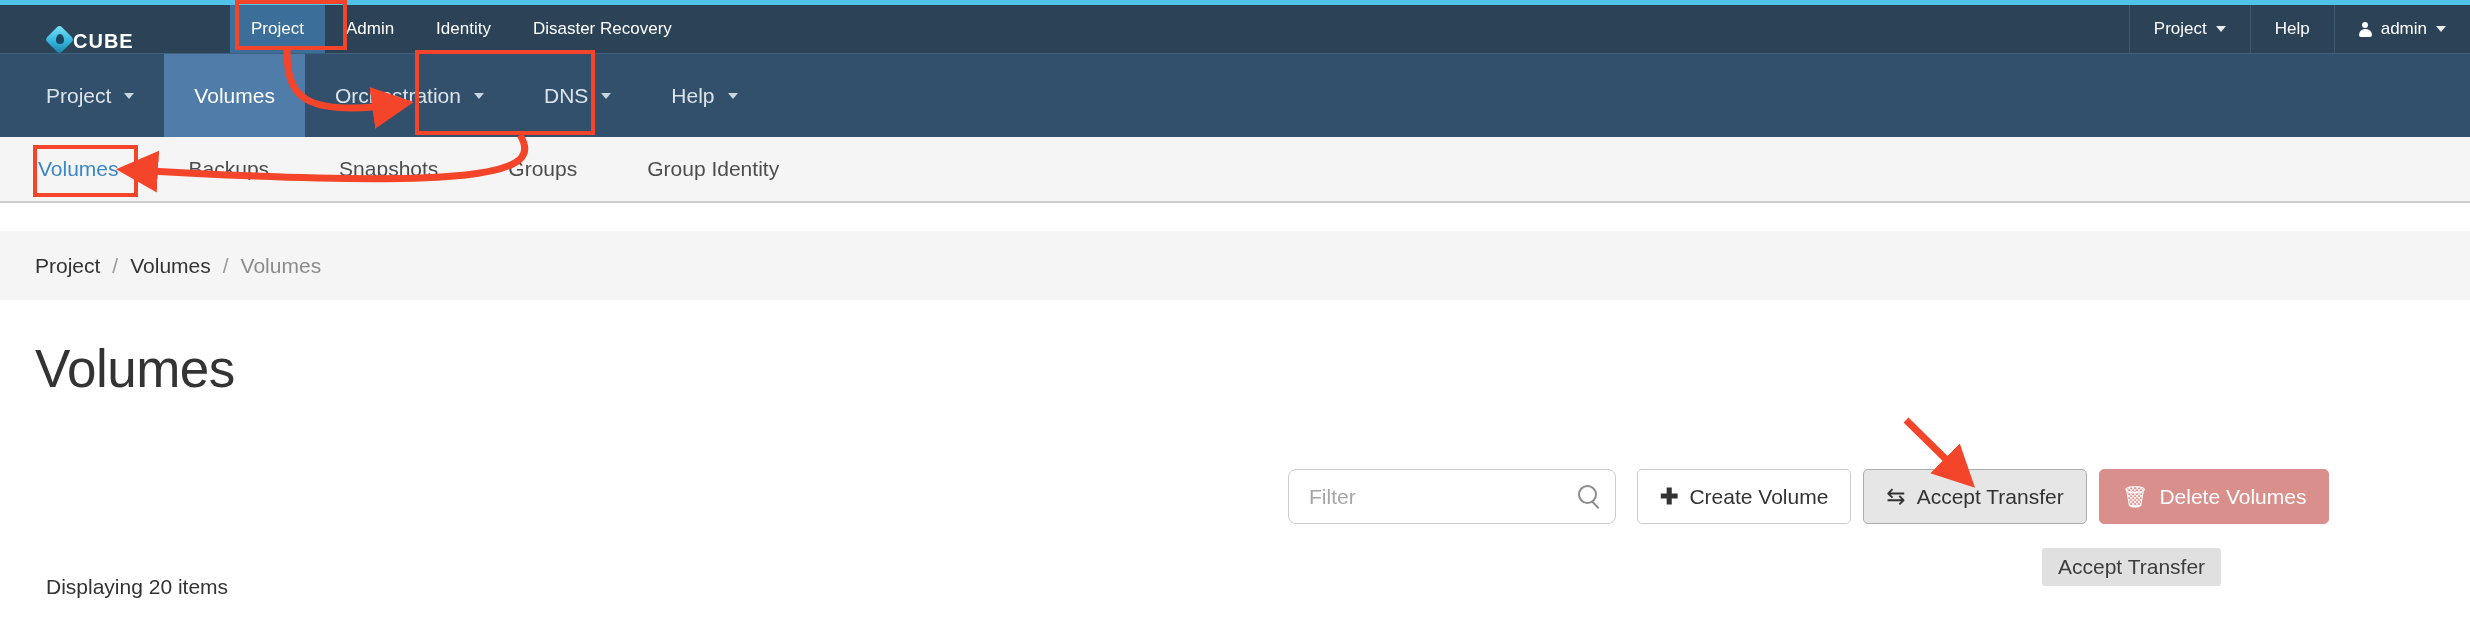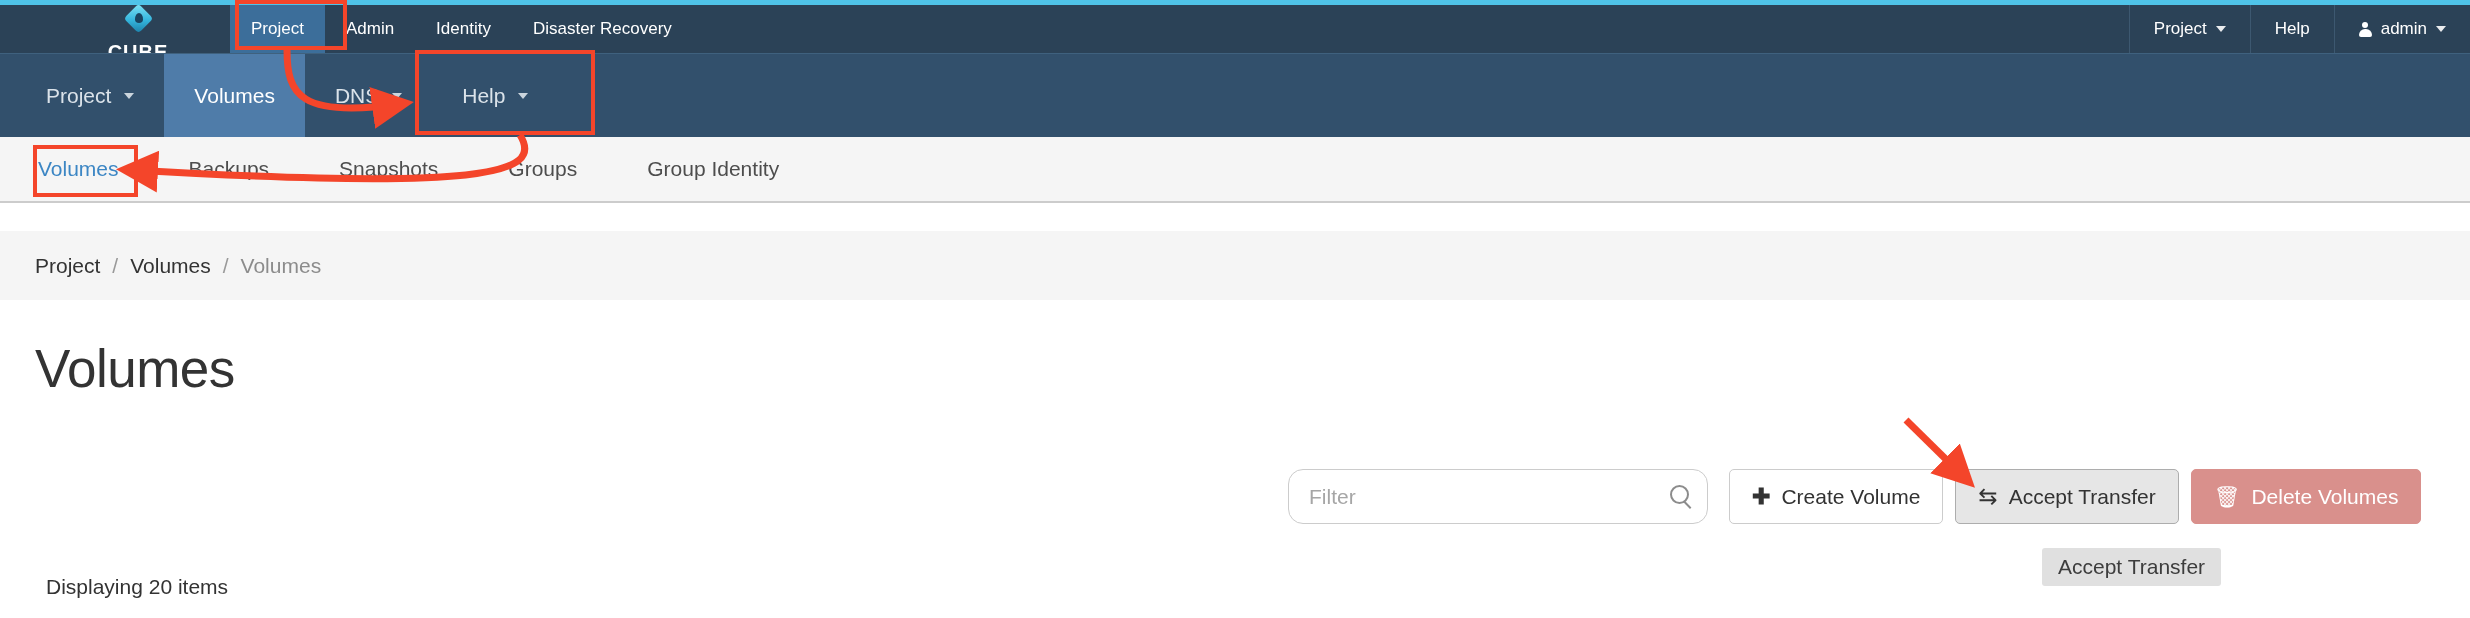--- a/index.html
+++ b/index.html
@@ -29,25 +29,23 @@
   .topbar {
     position: absolute;
     top: 5px; left: 0;
     width: 2470px; height: 48px;
     background: #2b4257;
     display: flex;
     align-items: stretch;
   }
   .brand {
     display: flex;
-    align-items: center;
-    gap: 9px;
+    align-items: flex-end;
     padding: 0 0 0 46px;
     width: 230px;
-    flex-direction: column;
   }
   .brand-mark {
     width: 27px; height: 27px;
     position: relative;
     flex: none;
   }
   .brand-mark .dia {
     position: absolute;
     left: 3px; top: 3px;
     width: 21px; height: 21px;
@@ -207,24 +205,24 @@
   
   .toolbar {
     position: absolute;
     top: 469px; left: 1288px;
     display: flex;
     align-items: stretch;
     height: 55px;
   }
   .filter-wrap {
     position: relative;
-    width: 420px; height: 55px;
+    width: 328px; height: 55px;
     background: #ffffff;
     border: 1px solid #cccccc;
-    border-radius: 15px;
+    border-radius: 8px;
     display: flex;
     align-items: center;
   }
   .filter-wrap input {
     border: 0; outline: 0;
     background: transparent;
     font-family: "Liberation Sans", sans-serif;
     font-size: 21px;
     color: #333;
     width: 290px;
@@ -358,20 +356,24 @@
 
   <nav class="subnav">
     <div class="sitem">
       <span>Project</span>
       <span class="caret"></span>
     </div>
     <div class="sitem active">
       <span>Volumes</span>
     </div>
     <div class="sitem">
+      <span>Orchestration</span>
+      <span class="caret"></span>
+    </div>
+    <div class="sitem">
       <span>DNS</span>
       <span class="caret"></span>
     </div>
     <div class="sitem">
       <span>Help</span>
       <span class="caret"></span>
     </div>
   </nav>
 
   <div class="tabbar">

